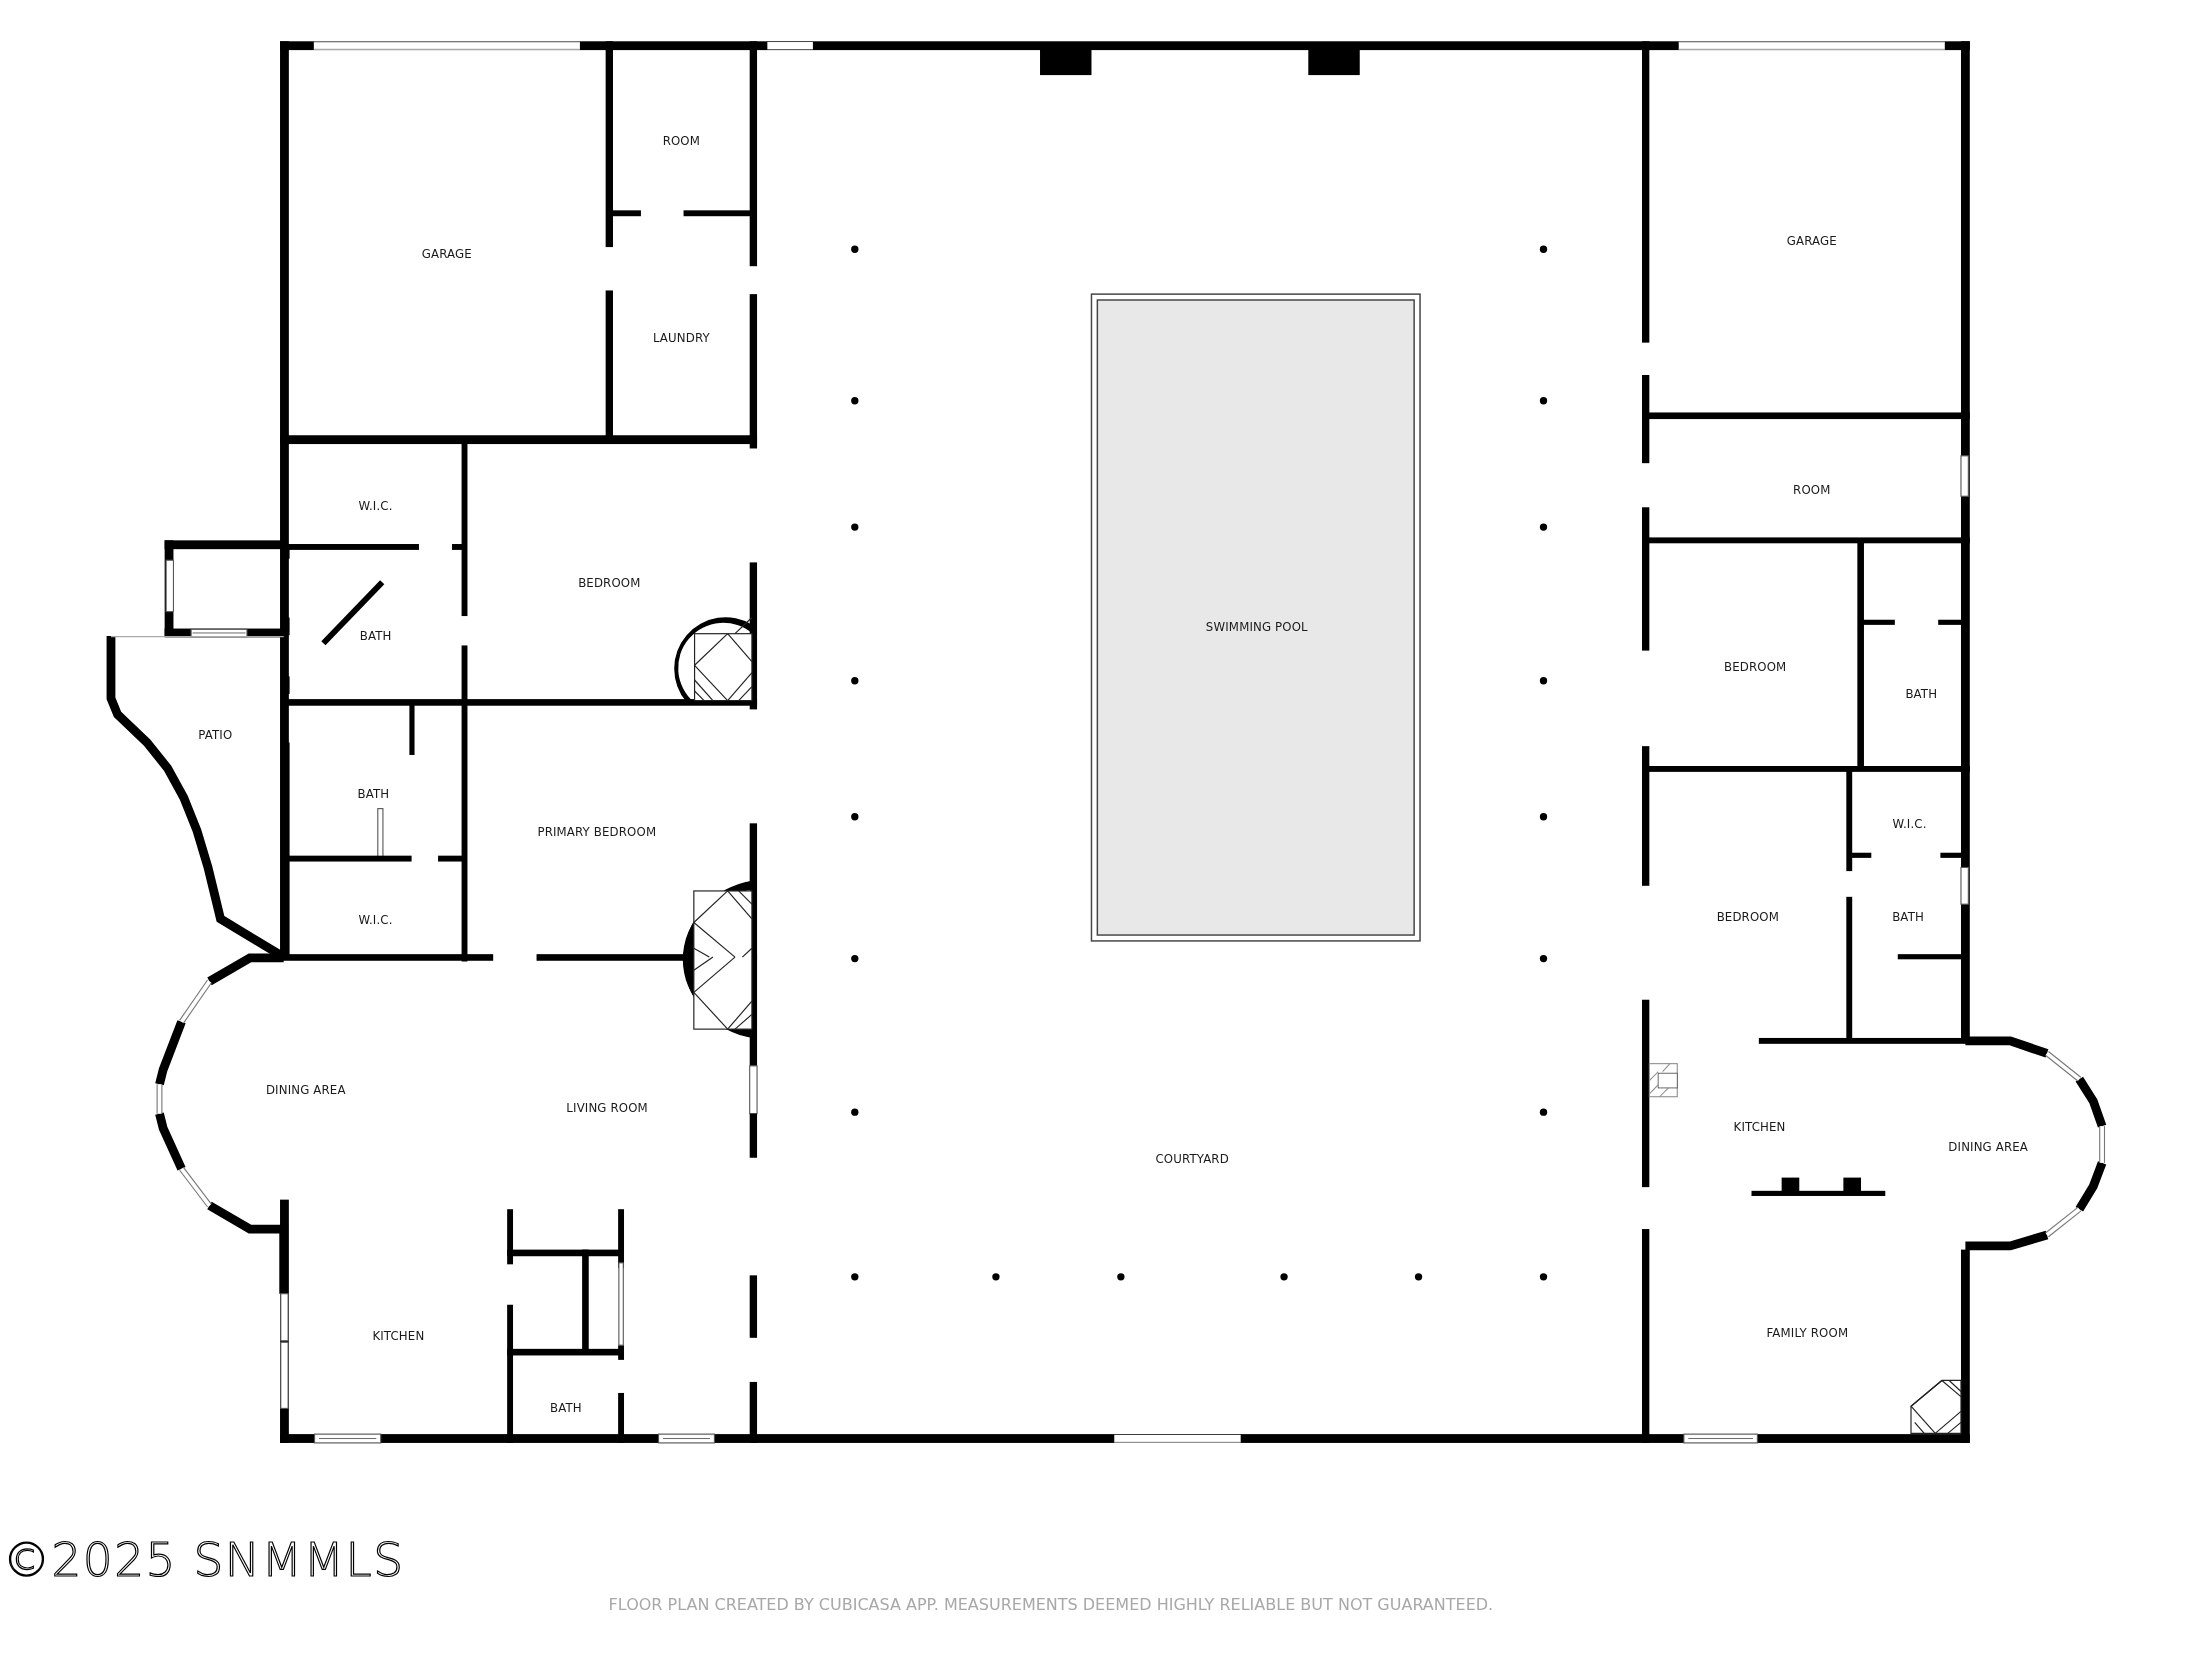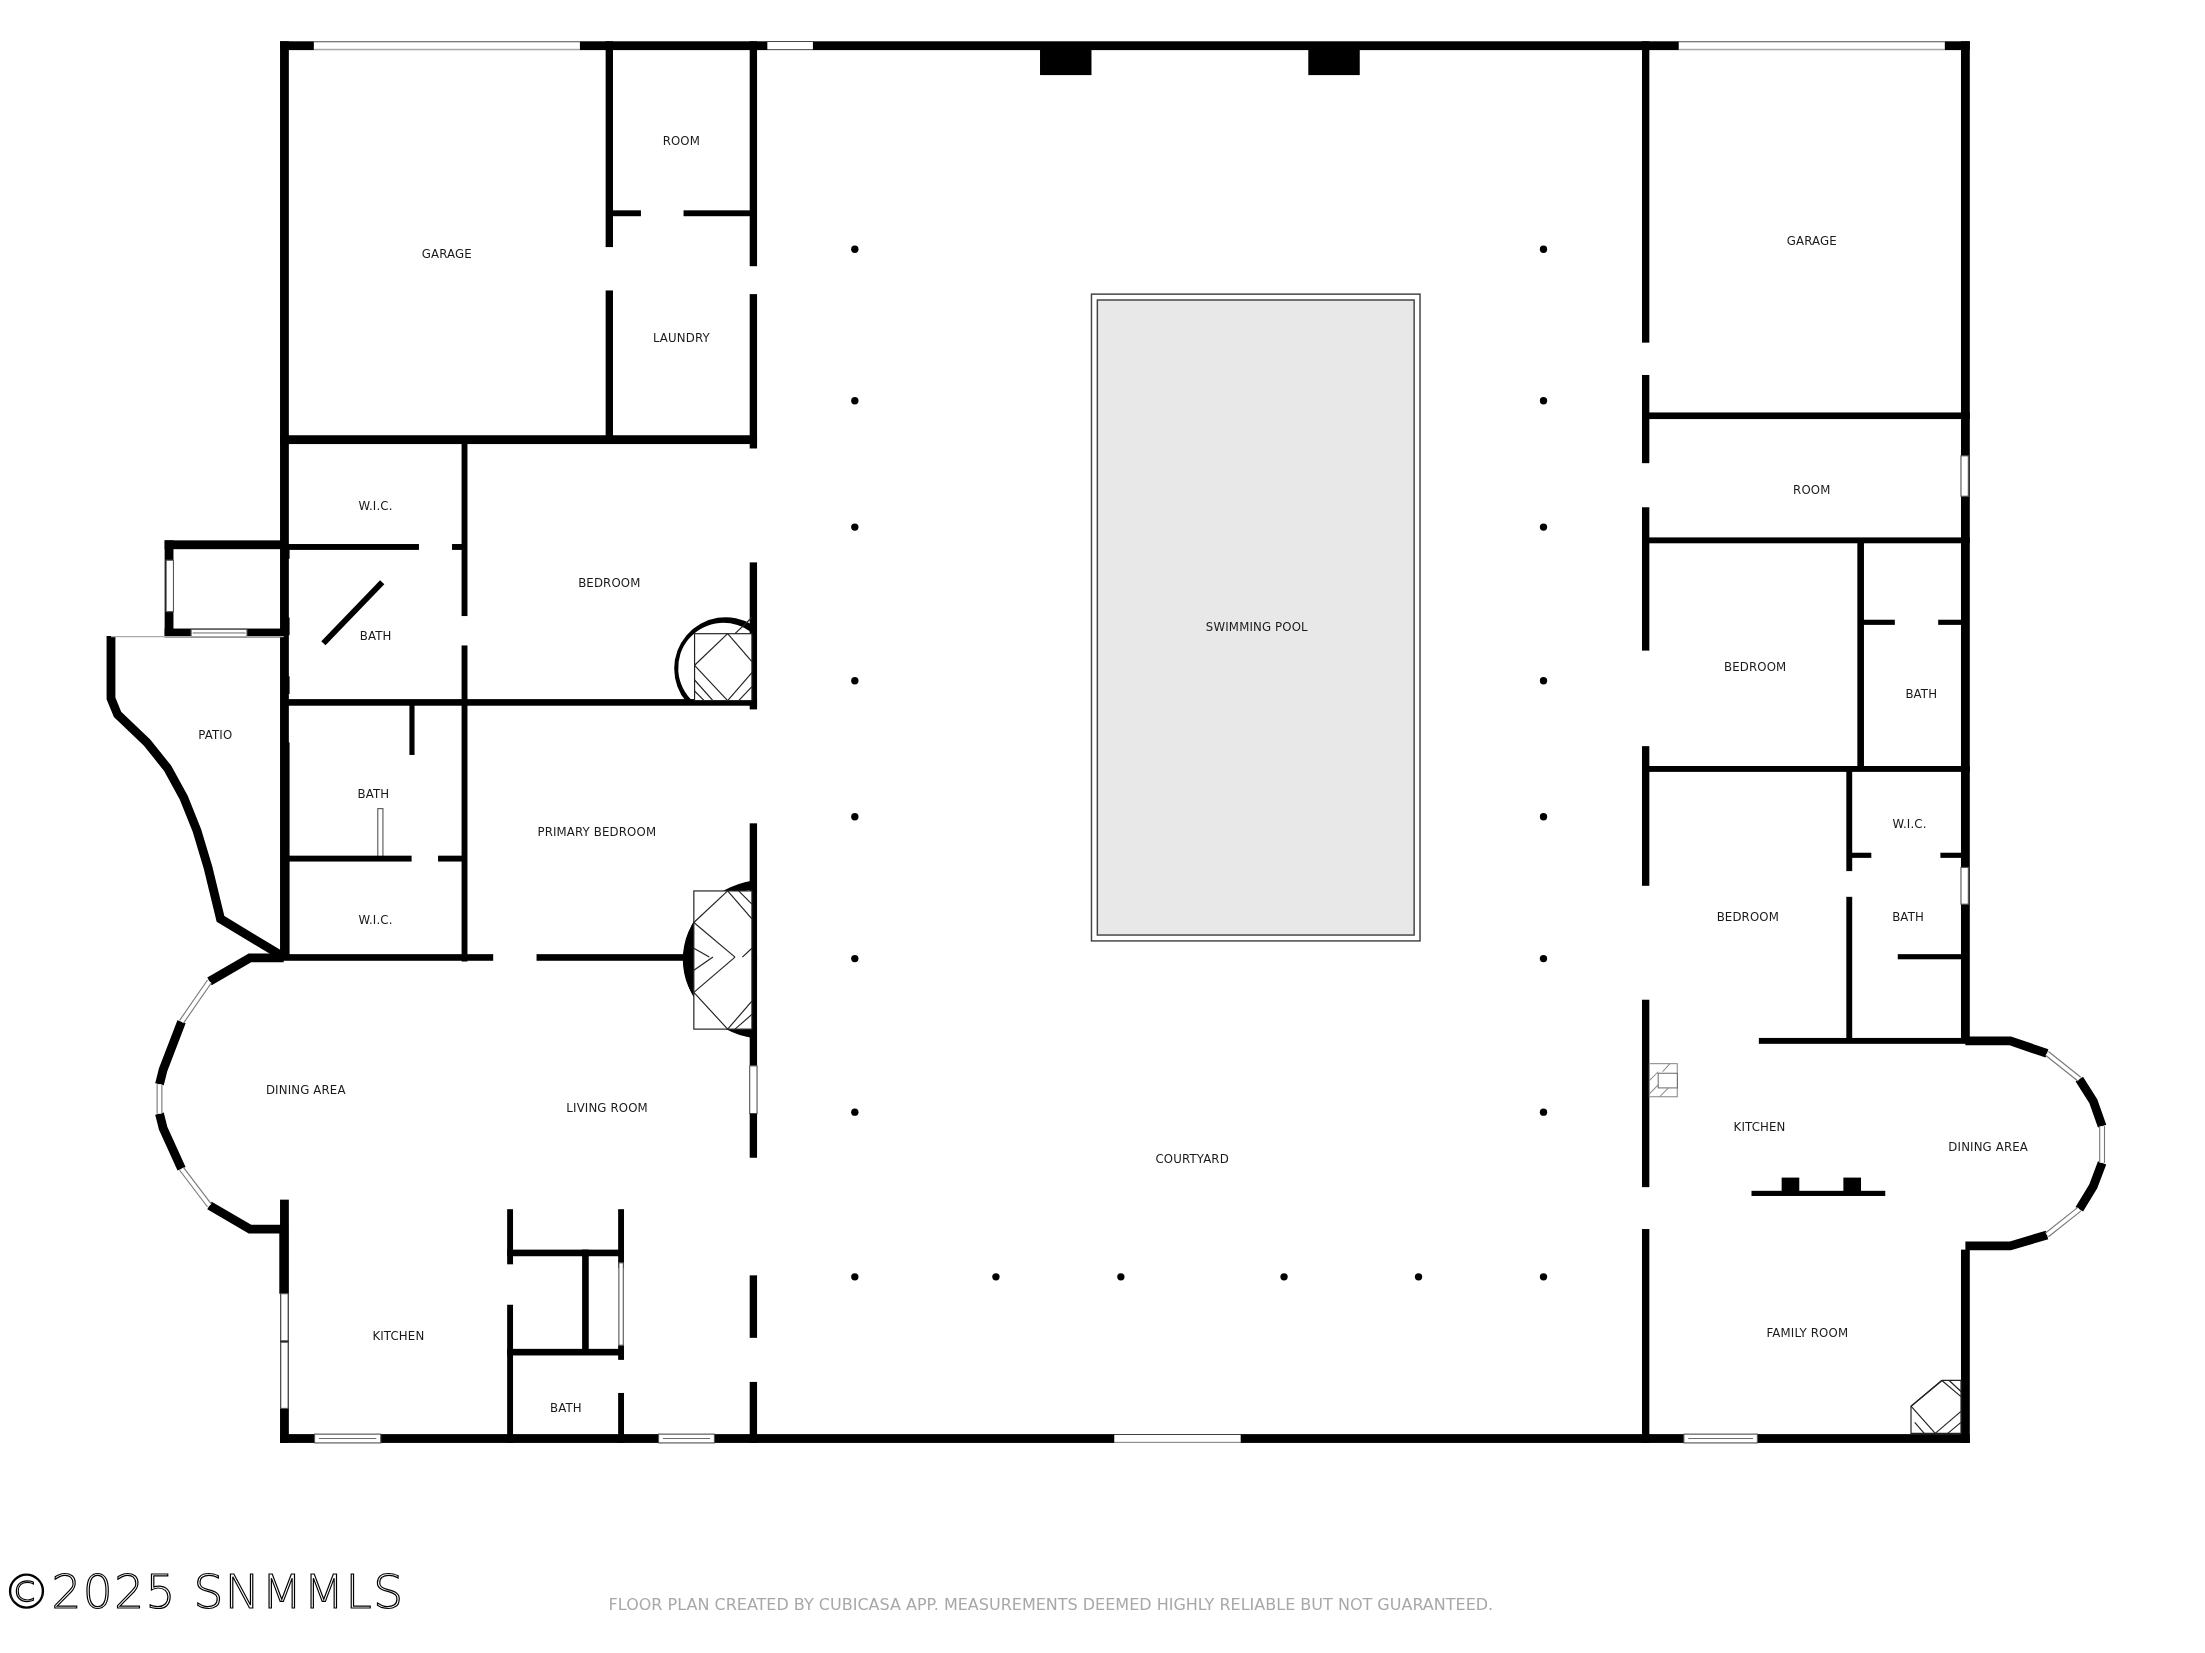--- a/index.html
+++ b/index.html
@@ -9,21 +9,21 @@
   .wallpath { fill: none; stroke: #000; stroke-width: 12; stroke-linejoin: miter; }
   .opening { fill: #ffffff; }
   .window { fill: #ffffff; stroke: #555; stroke-width: 1.5; }
   .pool-outer { fill: #ffffff; stroke: #444; stroke-width: 2; }
   .pool-inner { fill: #e8e8e8; stroke: #444; stroke-width: 2; }
   .post { fill: #000; }
   .room-label { font-family: "DejaVu Sans", "Liberation Sans", sans-serif; font-size: 16px; fill: #1a1a1a; text-anchor: middle; dominant-baseline: middle; letter-spacing: 0.2px; }
   .hatch-line { stroke: #222; stroke-width: 1.6; }
   .hatch-box { fill: #fff; stroke: #222; stroke-width: 1.6; }
   .hatch-grey { stroke: #888; stroke-width: 1.4; }
-  .watermark { position: absolute; left: 2.9px; top: 1564px; font-family: "DejaVu Sans", sans-serif; font-size: 47px; color: #ffffff; -webkit-text-stroke: 1.2px #000; letter-spacing: 1.5px; font-weight: 300; white-space: nowrap; }
+  .watermark { position: absolute; left: 2.9px; top: 1532px; font-family: "DejaVu Sans", sans-serif; font-size: 47px; color: #ffffff; -webkit-text-stroke: 1.2px #000; letter-spacing: 1.5px; font-weight: 300; white-space: nowrap; }
   .disclaimer { position: absolute; left: 0; width: 2205px; top: 1595px; text-align: center; font-family: "DejaVu Sans", sans-serif; font-size: 16px; color: #a8a8a8; letter-spacing: 0px; padding-left: 7.4px; }
   .disclaimer span { display: inline-block; transform: translateX(-59px); }
 </style>
 </head>
 <body>
 
 <svg id="plan" viewBox="0 0 3000 2250" xmlns="http://www.w3.org/2000/svg">
 
   <g>
 

